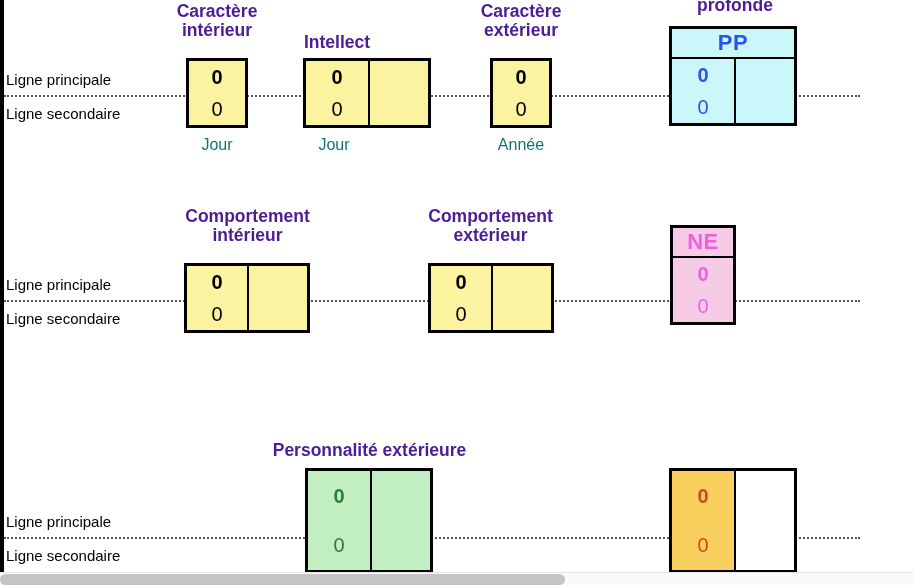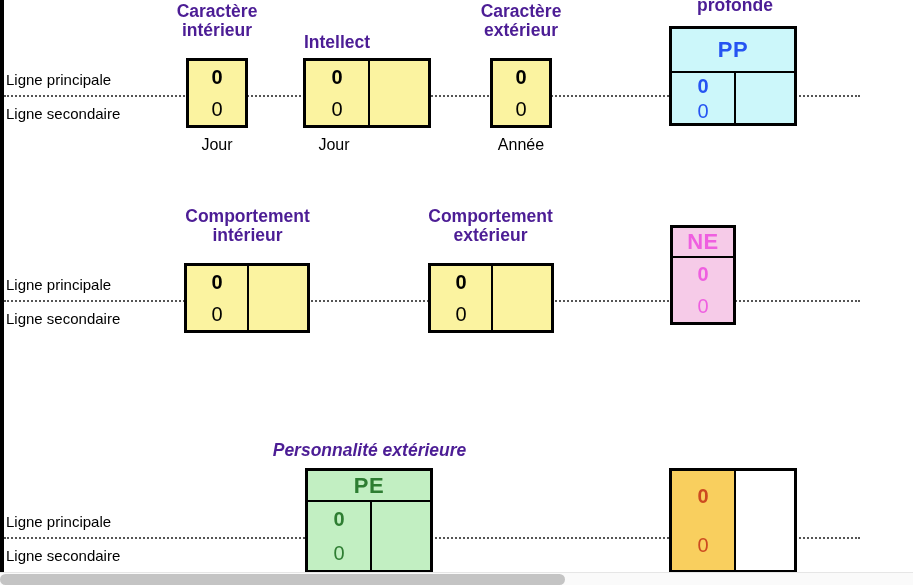--- a/index.html
+++ b/index.html
@@ -49,21 +49,21 @@
     color: #4c1d95;
     text-align: center;
     line-height: 1.08;
     white-space: nowrap;
     font-family: "Liberation Sans", sans-serif;
   }
   
   .caption {
     position: absolute;
     font-size: 16px;
-    color: #000000;
+    color: #0f766e;
     text-align: center;
     white-space: nowrap;
     font-family: "Liberation Sans", sans-serif;
   }
   
   .tbl {
     position: absolute;
     border: 3px solid #000000;
     background: #ffffff;
     display: flex;
@@ -187,21 +187,21 @@
       <div class="col c1" style="width:100%;">
         <div class="cell main">0</div>
         <div class="cell sec">0</div>
       </div>
     </div>
   </div>
   <div class="caption" style="left:490px; top:136px; width:62px;">Année</div>
 
   <div class="title" style="left:670px; top:-4px; width:130px;">profonde</div>
   <div class="tbl cyan" style="left:669px; top:26px; width:128px; height:100px;">
-    <div class="hdr" style="height:44px;">PP</div>
+    <div class="hdr" style="height:30px;">PP</div>
     <div class="body">
       <div class="col c1" style="width:62px;">
         <div class="cell main">0</div>
         <div class="cell sec">0</div>
       </div>
       <div class="col c2">
         <div class="cell main"></div>
         <div class="cell sec"></div>
       </div>
     </div>
@@ -250,23 +250,22 @@
         <div class="cell main">0</div>
         <div class="cell sec">0</div>
       </div>
     </div>
   </div>
 
   <div class="row-label" style="top:514px;">Ligne principale</div>
   <div class="row-label" style="top:548px;">Ligne secondaire</div>
   <div class="dotted" style="top:537px; width:856px;"></div>
 
-  <div class="title" style="left:232px; top:441px; width:275px;font-style:italic;">Personnalité extérieure</div>
+  <div class="title" style="left:232px; top:441px; width:275px;">Personnalité extérieure</div>
   <div class="tbl green" style="left:305px; top:468px; width:128px; height:105px;">
-    <div class="hdr" style="height:31px;">PE</div>
     <div class="body">
       <div class="col c1" style="width:62px;">
         <div class="cell main">0</div>
         <div class="cell sec">0</div>
       </div>
       <div class="col c2">
         <div class="cell main"></div>
         <div class="cell sec"></div>
       </div>
     </div>

